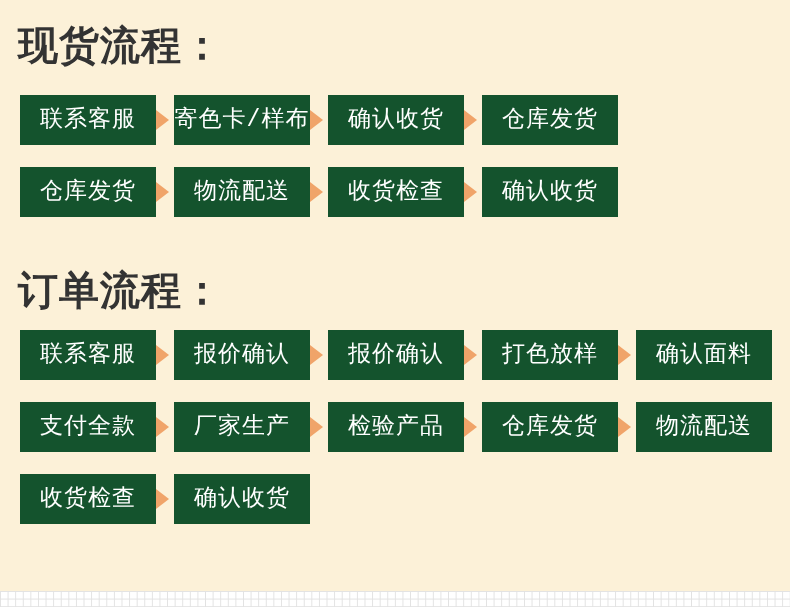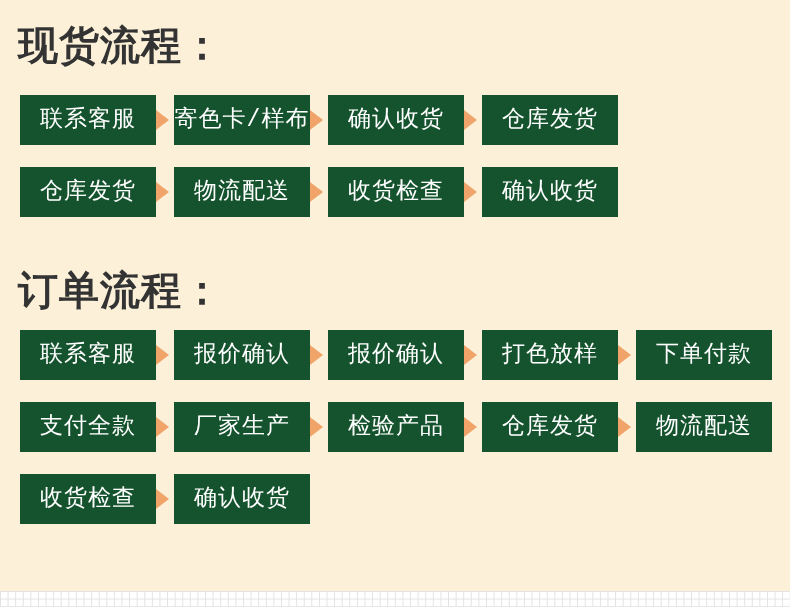--- a/index.html
+++ b/index.html
@@ -130,21 +130,21 @@
     </div>
     <div class="flow-box">
       <span class="box-label">报价确认</span>
       <span class="arrow"></span>
     </div>
     <div class="flow-box">
       <span class="box-label">打色放样</span>
       <span class="arrow"></span>
     </div>
     <div class="flow-box">
-      <span class="box-label">下单付款</span>
+      <span class="box-label">确认面料</span>
     </div>
   </div>
 
   <div class="flow-row row-s2r2">
     <div class="flow-box">
       <span class="box-label">支付全款</span>
       <span class="arrow"></span>
     </div>
     <div class="flow-box">
       <span class="box-label">厂家生产</span>

